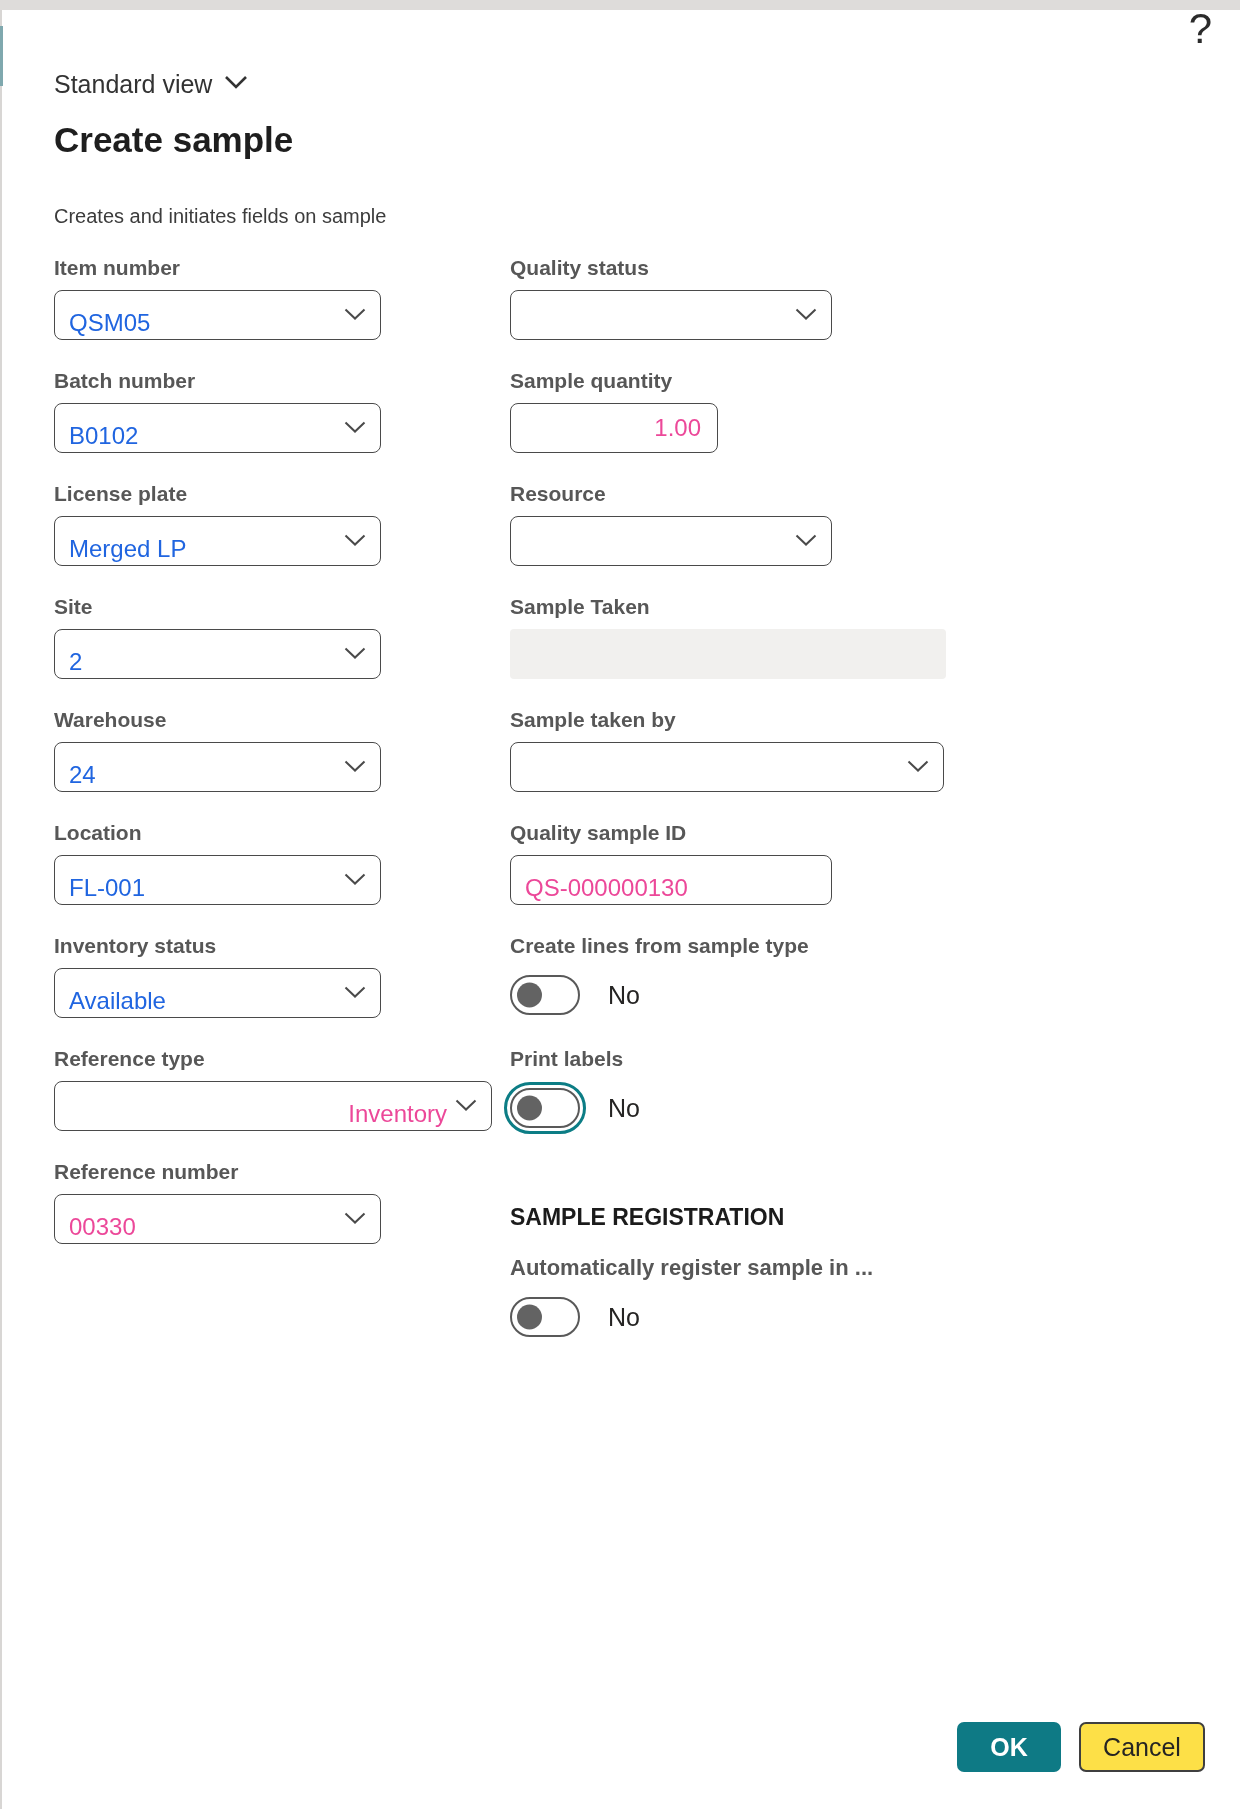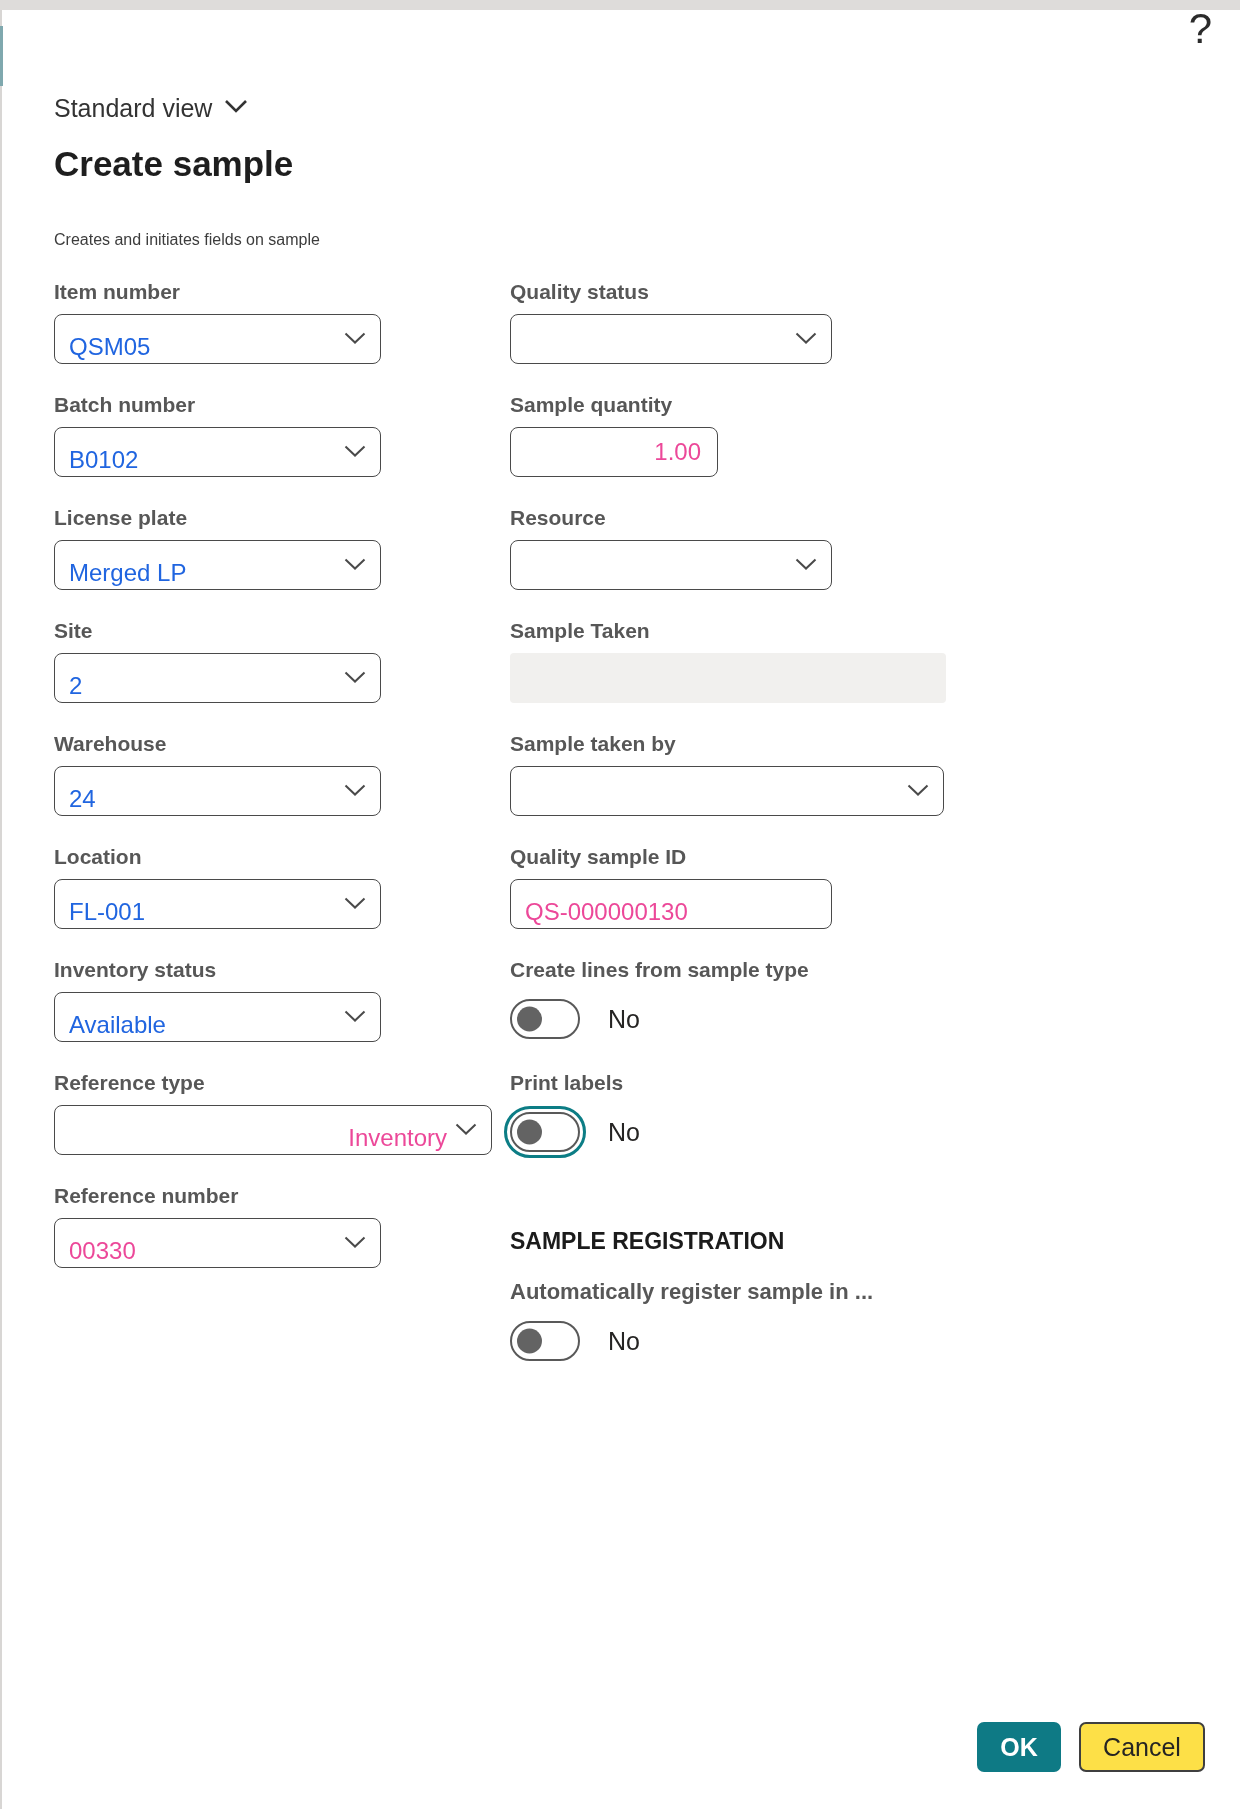--- a/index.html
+++ b/index.html
@@ -25,30 +25,30 @@
   }
   .help-btn {
     position:absolute; top:8px; right:28px;
     background:none; border:none; cursor:pointer;
     font-family:"Liberation Sans", sans-serif;
     font-size:42px; font-weight:300; color:#2b2b2b; line-height:1;
   }
   .content { padding:68px 0 0 54px; }
   .view-selector {
     display:inline-flex; align-items:center; gap:12px;
-    cursor:pointer; height:32px;margin-top:24px;
+    cursor:pointer; height:32px;
   }
   .view-selector .vs-label { font-size:25px; color:#333333; }
   .page-title {
     margin-top:16px;
     font-size:35px; font-weight:700; color:#1e1e1e; line-height:48px;
   }
   .page-subtitle {
     margin-top:38px;
-    font-size:16px; color:#3c3c3c; line-height:28px;
+    font-size:20px; color:#3c3c3c; line-height:28px;
   }
   .form-grid {
     margin-top:24px;
     display:grid;
     grid-template-columns:456px 730px;
     grid-template-rows:repeat(8, 113px) auto;
   }
   .flabel {
     display:block;
     font-size:21px; font-weight:600; color:#575757;
@@ -105,21 +105,21 @@
     position:absolute; right:35px; bottom:37px;
     display:flex; gap:18px; align-items:center;
   }
   .btn {
     height:50px; border-radius:7px;
     font-family:"Liberation Sans", sans-serif;
     font-size:25px; display:flex; align-items:center; justify-content:center;
     cursor:pointer;
   }
   .btn-ok {
-    width:84px; background:#0e7a85; color:#ffffff; border:none; font-weight:600;
+    width:104px; background:#0e7a85; color:#ffffff; border:none; font-weight:600;
   }
   .btn-cancel {
     width:126px; background:#fde047; color:#252423; border:2px solid #3f3f3f;
   }
   .cell { overflow:visible; }
 </style>
 </head>
 <body>
 
 <div class="page">

